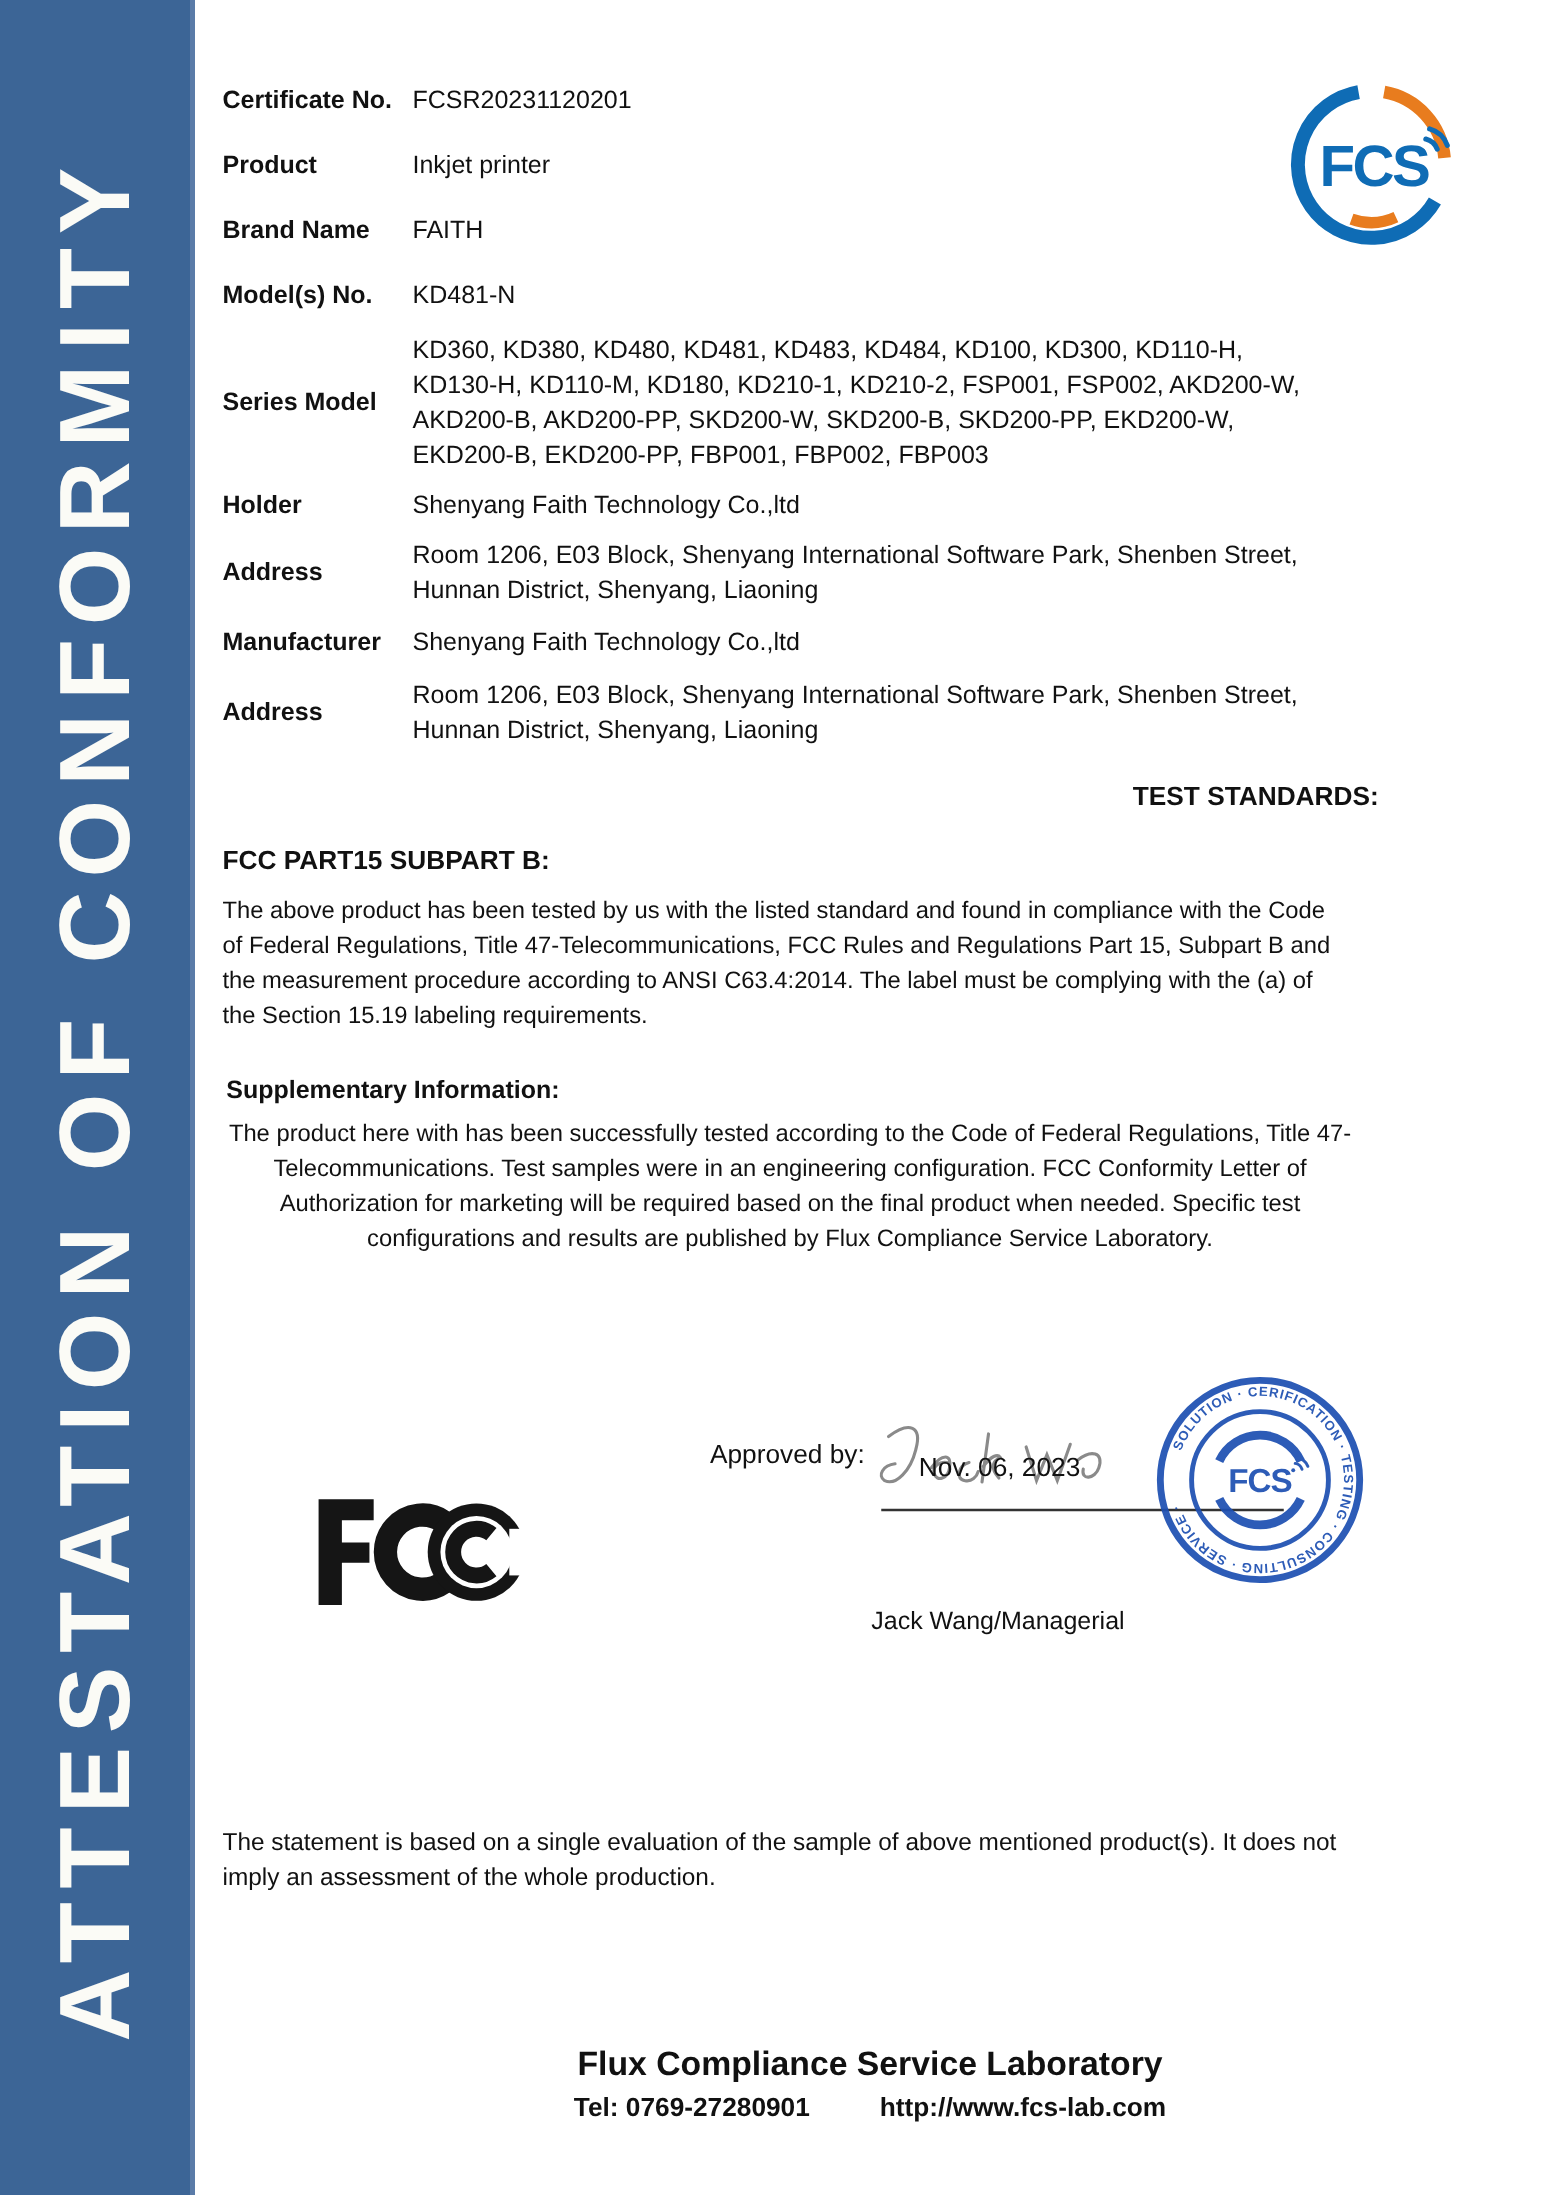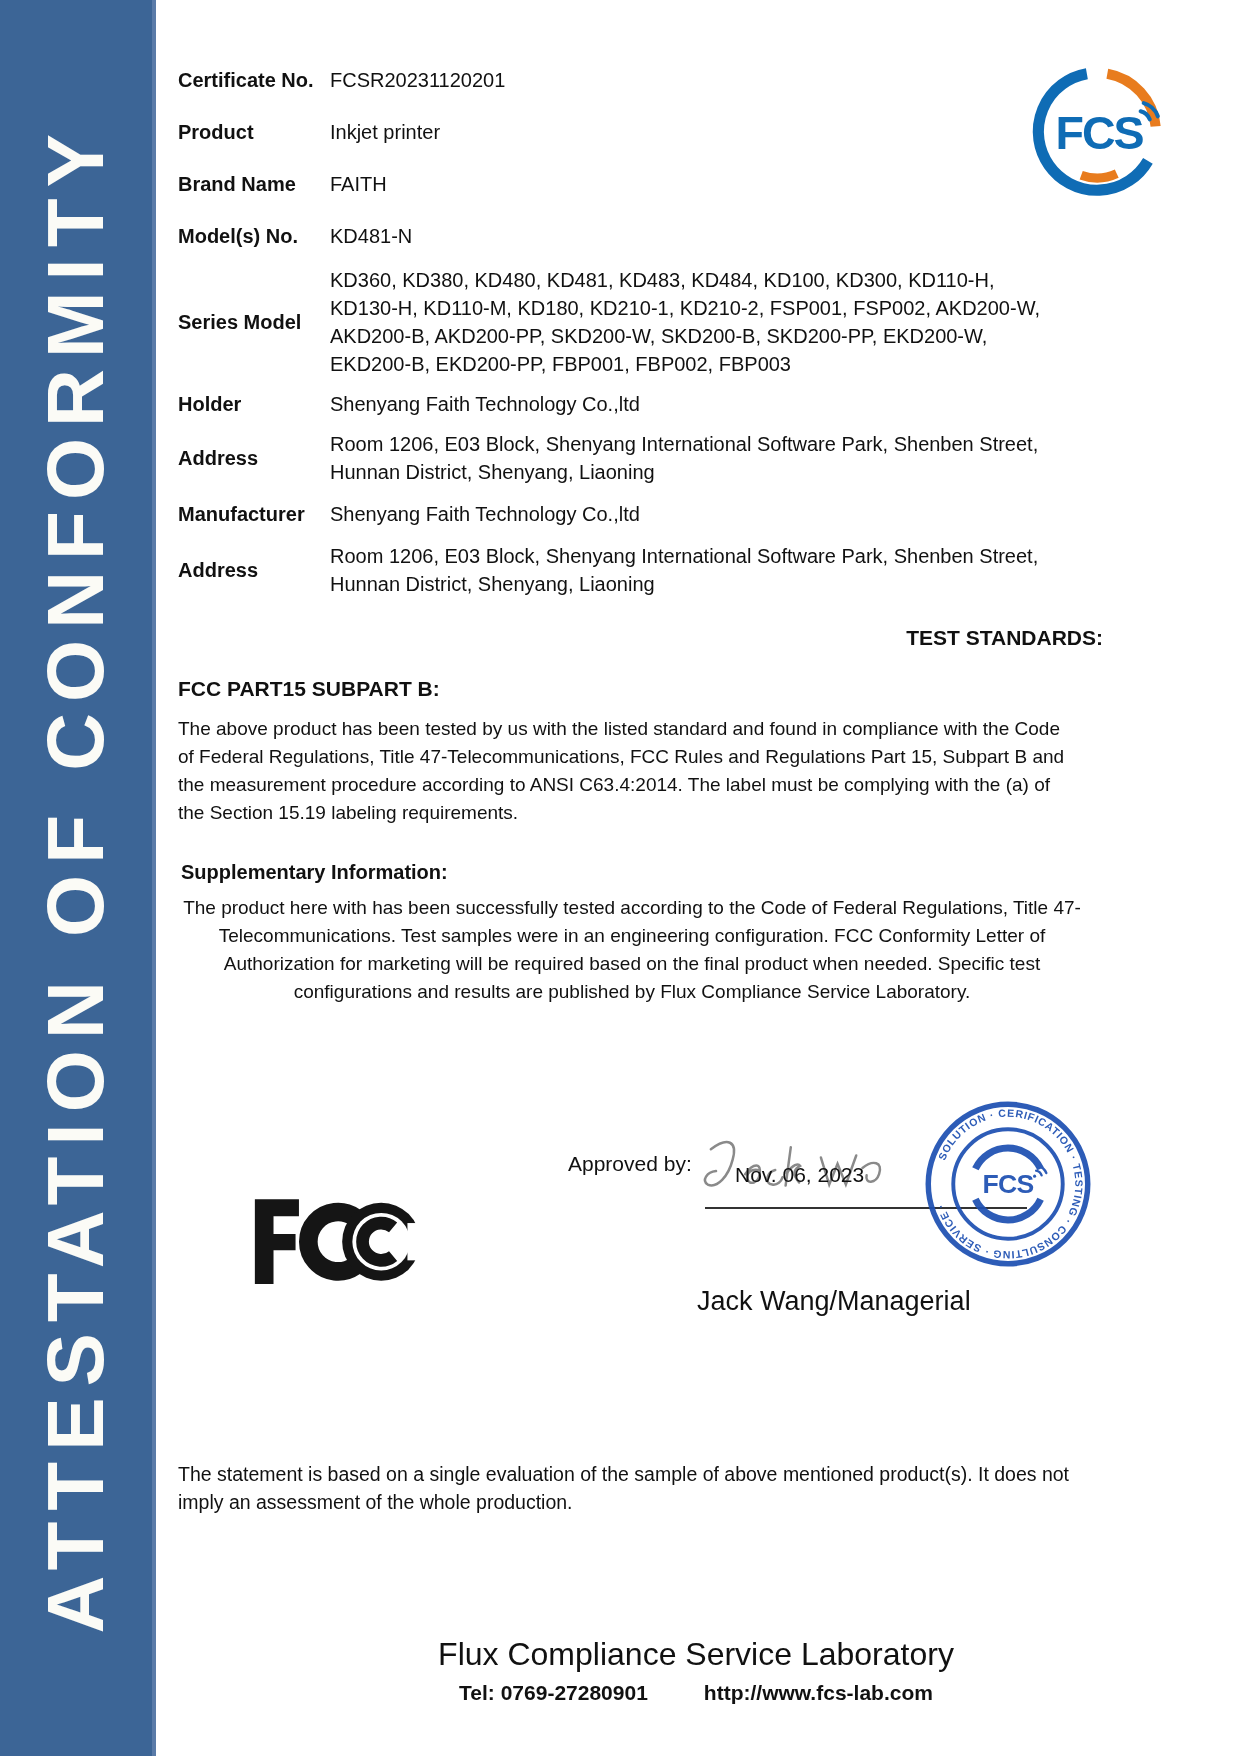--- a/index.html
+++ b/index.html
@@ -43,28 +43,28 @@
   .h-test{margin-top:26px;text-align:right;}
   .h-fcc{margin-top:23px;}
   .para{font-size:19px;line-height:28px;margin:12px 0 0 0;width:902px;}
   .h-supp{margin-top:31px;font-size:20px;margin-left:3px;}
   .supp-para{margin-top:8px;margin-left:3px;text-align:center;}
   
   .approved-by{position:absolute;left:568px;top:1152px;font-size:21px;}
   .signature{position:absolute;left:688px;top:1128px;width:270px;height:84px;}
   .sig-line{position:absolute;left:705px;top:1207px;width:322px;border-top:2px solid #333;}
   .appr-date{position:absolute;left:735px;top:1163px;font-size:21px;}
-  .appr-name{position:absolute;left:697px;top:1286px;font-size:27px;}
+  .appr-name{position:absolute;left:697px;top:1286px;font-size:20px;}
   .fcc-mark{position:absolute;left:243px;top:1172px;width:178px;height:136px;}
   .stamp{position:absolute;left:922px;top:1098px;width:172px;height:172px;opacity:0.93;}
   .stamp text, .stamp textPath{font-family:"Liberation Sans",sans-serif;}
   
   .statement{position:absolute;left:178px;top:1440px;width:910px;font-size:19.5px;line-height:28px;}
   .footer{position:absolute;left:152px;top:1636px;width:1088px;text-align:center;}
-  .footer-company{font-size:32px;font-weight:normal;}
+  .footer-company{font-size:27px;font-weight:bold;}
   .footer-contact{margin-top:8px;font-size:21px;font-weight:bold;display:flex;justify-content:center;gap:56px;}
 </style>
 </head>
 <body>
 
 <div class="page">
 
   <aside class="sidebar">
     <div class="sidebar-title">ATTESTATION OF CONFORMITY</div>
   </aside>

